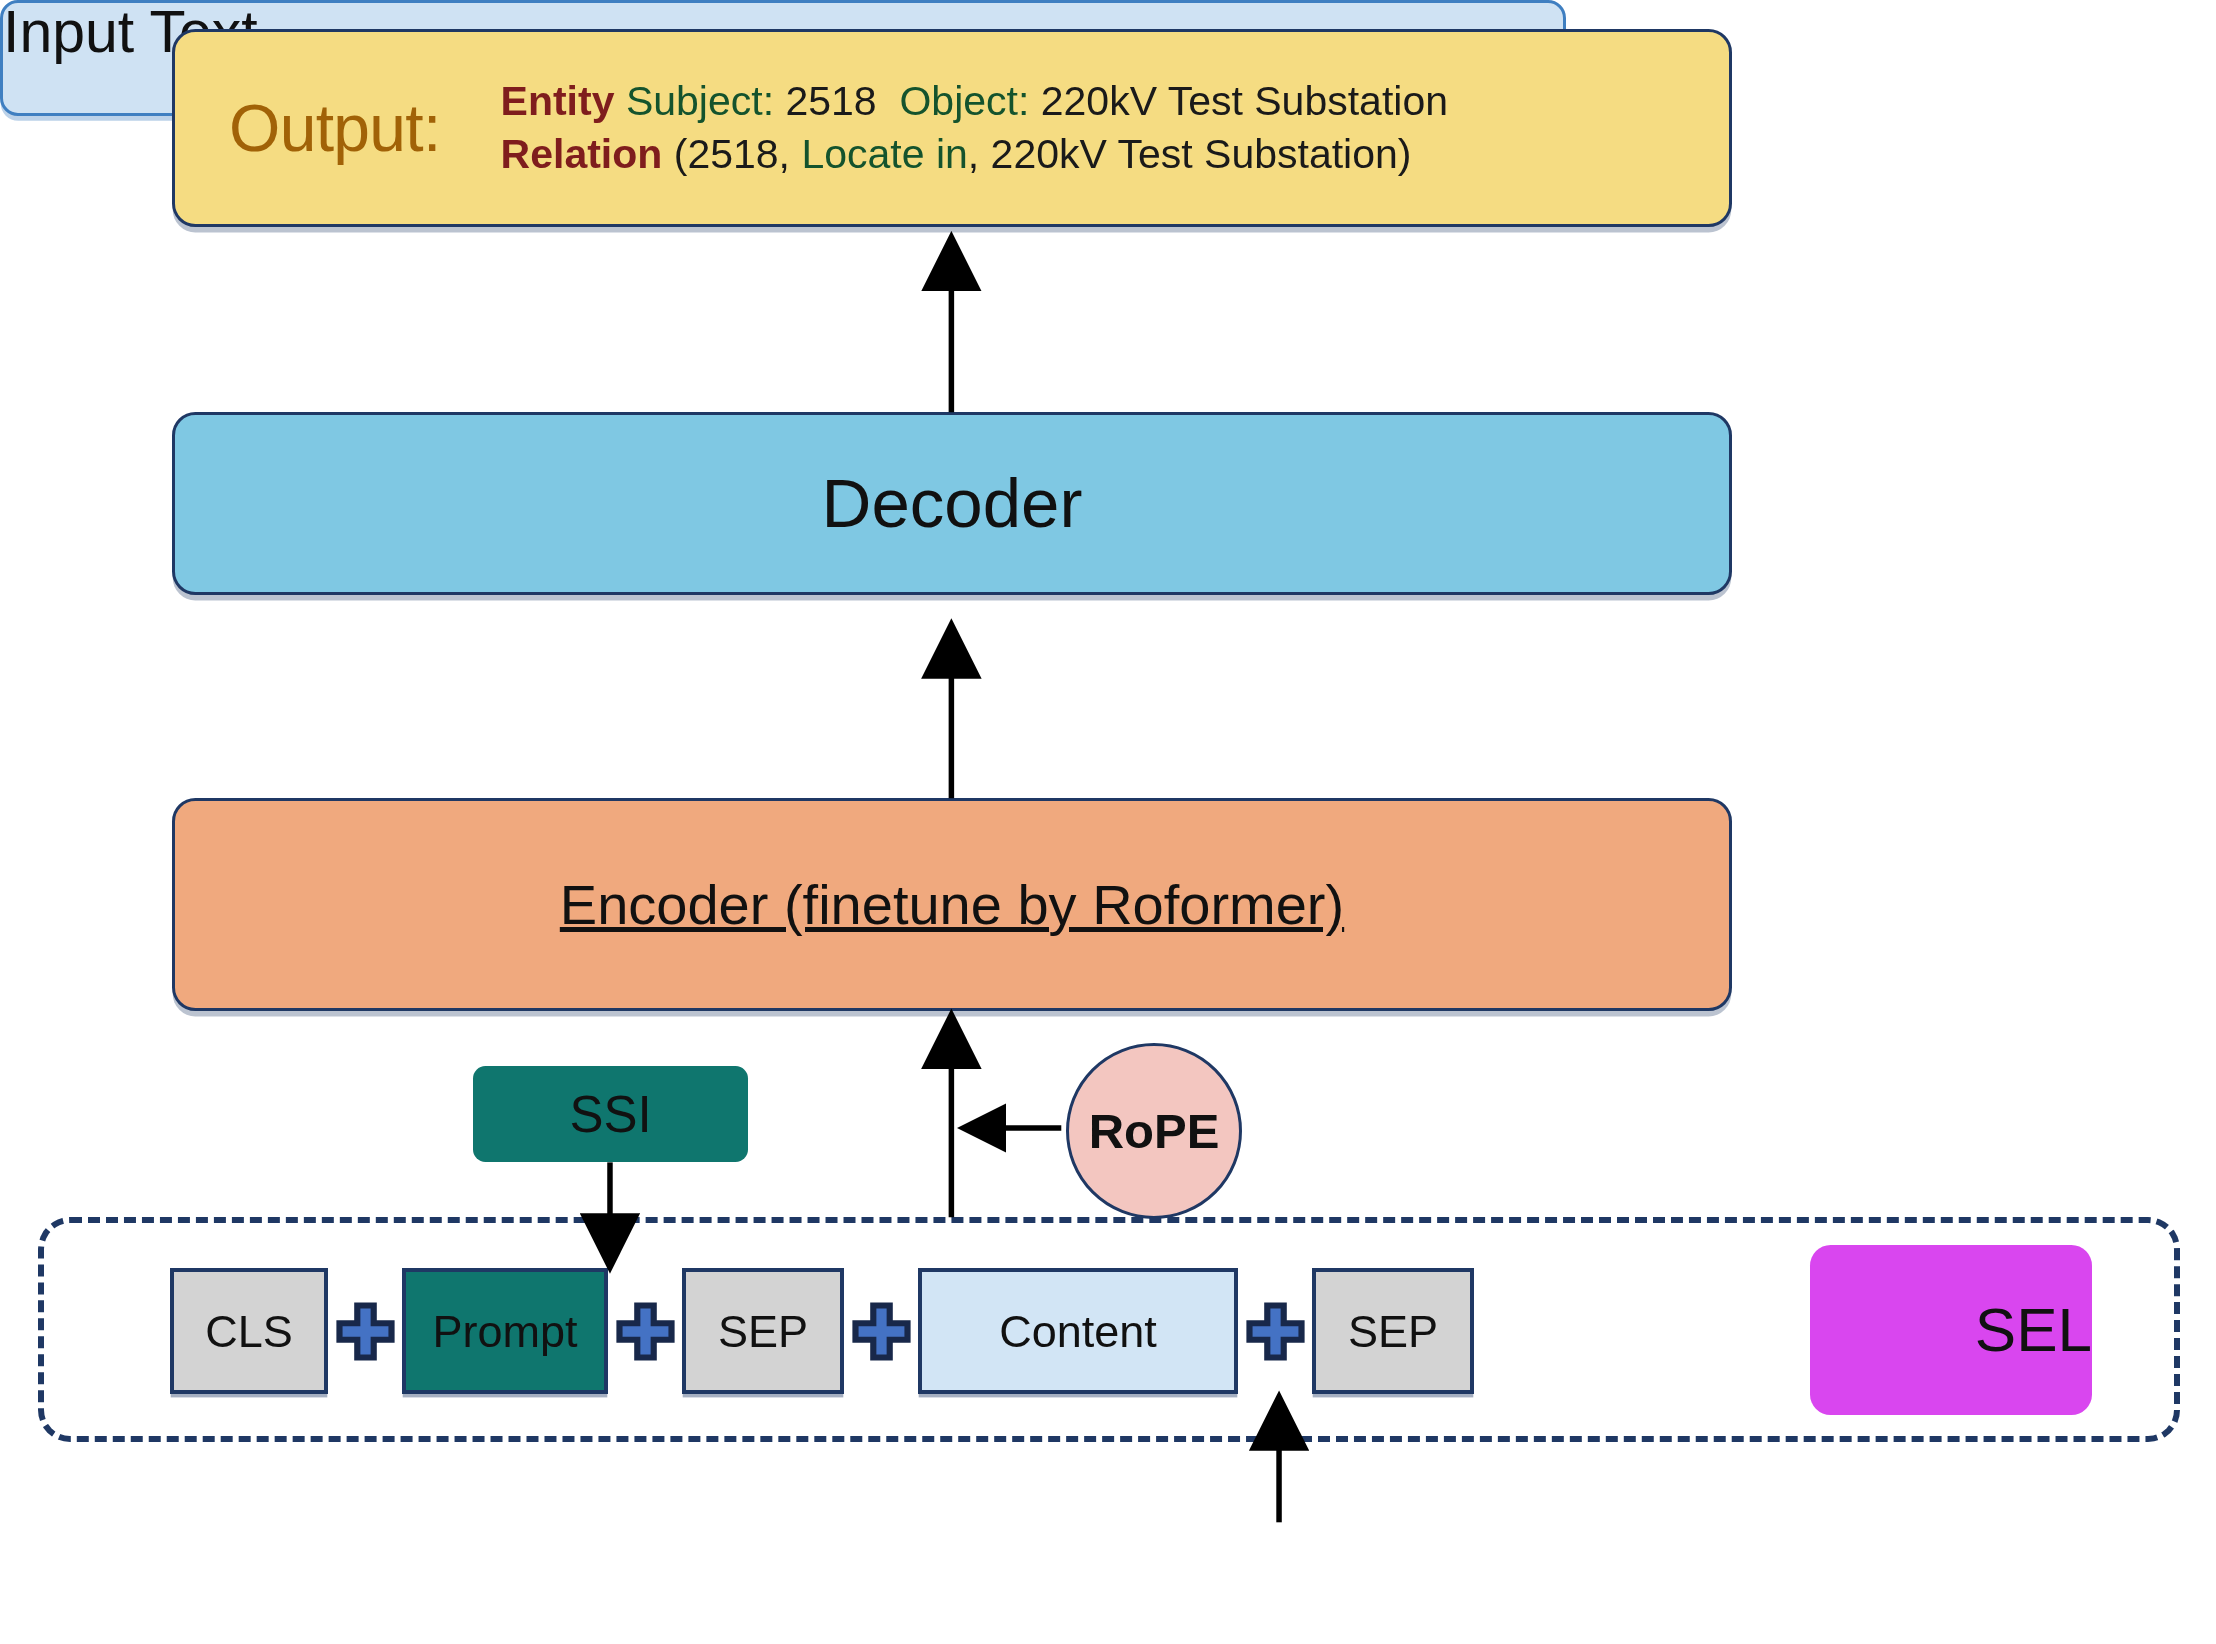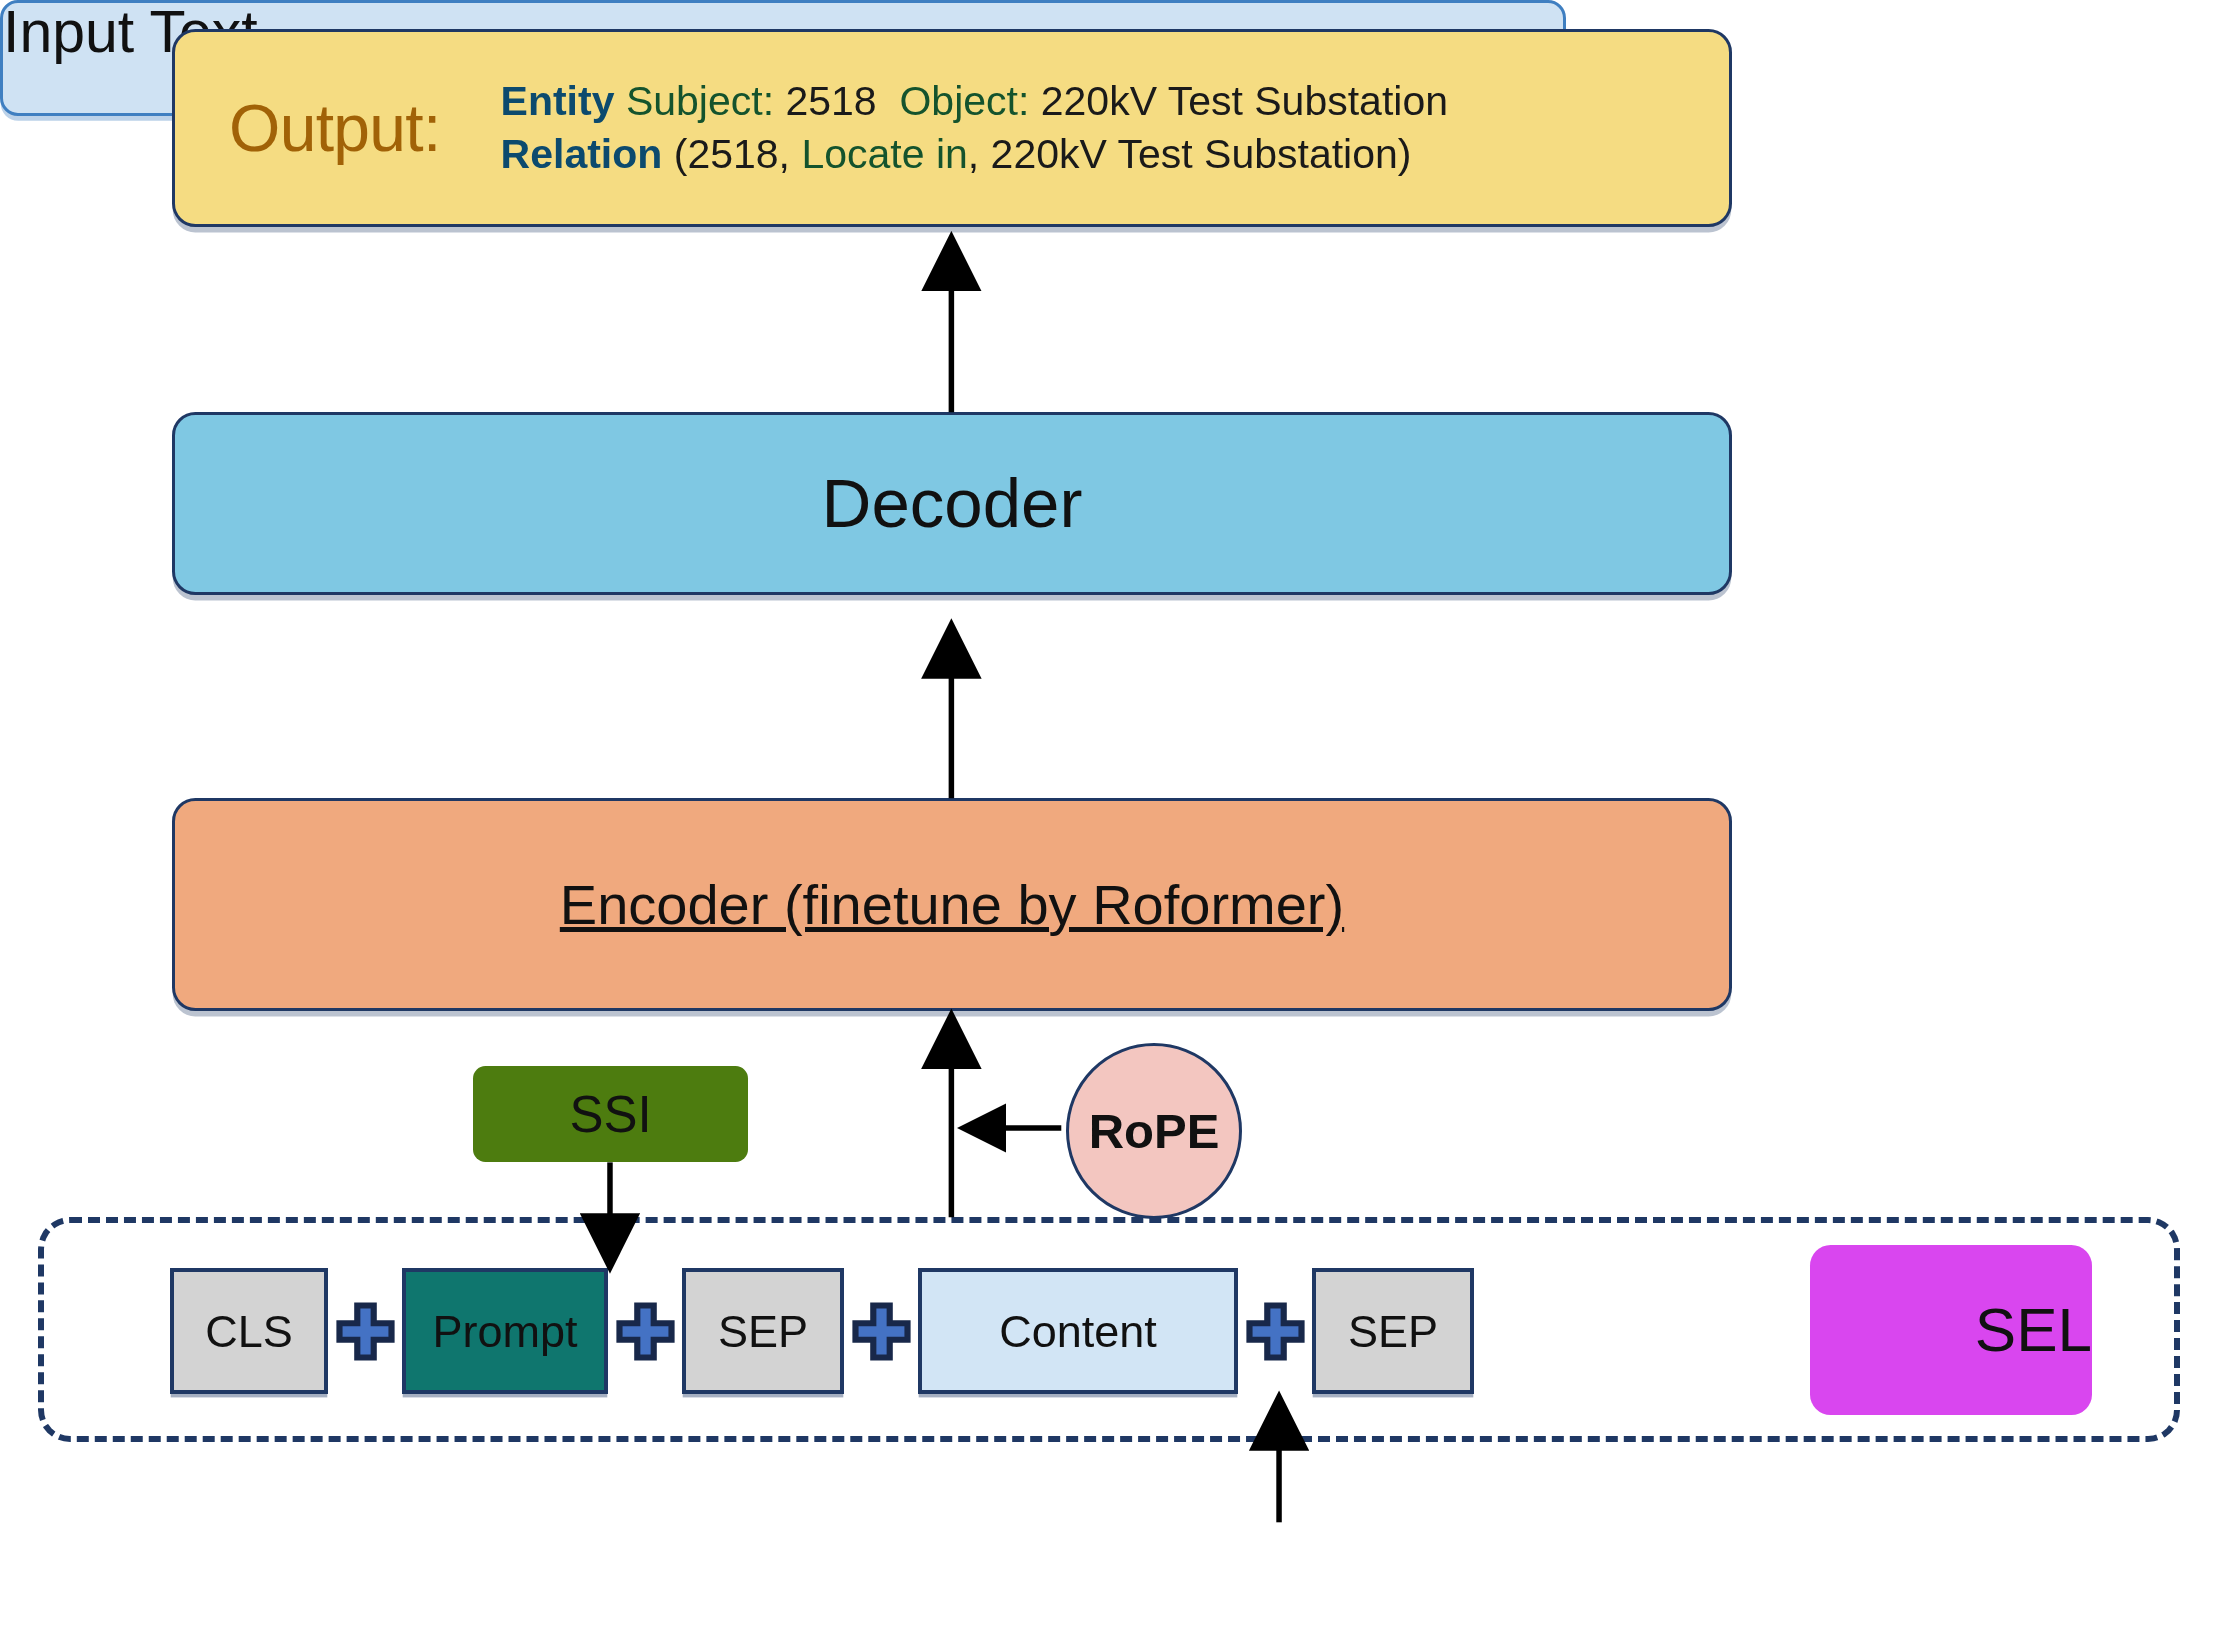--- a/index.html
+++ b/index.html
@@ -49,21 +49,21 @@
     margin-left: 60px;
     line-height: 1.30;
     white-space: nowrap;
   }
   .out-line {
     font-size: 41px;
     color: #1a1a1a;
     white-space: nowrap;
   }
   .kw-red {
-    color: #0c4a6e;
+    color: #7f1d1d;
     font-weight: bold;
   }
   .kw-blue {
     color: #14532d;
   }
 
   
   #decoder-box {
     left: 172px;
     top: 412px;
@@ -105,21 +105,21 @@
     line-height: 1;
   }
 
   
   #ssi-box {
     position: absolute;
     left: 473px;
     top: 1066px;
     width: 275px;
     height: 96px;
-    background: #4d7c0f;
+    background: #0f766e;
     border-radius: 12.4px;
     display: flex;
     align-items: center;
     justify-content: center;
   }
   #ssi-box .boxlabel { font-size: 51px; }
 
   
   #rope-circle {
     position: absolute;

